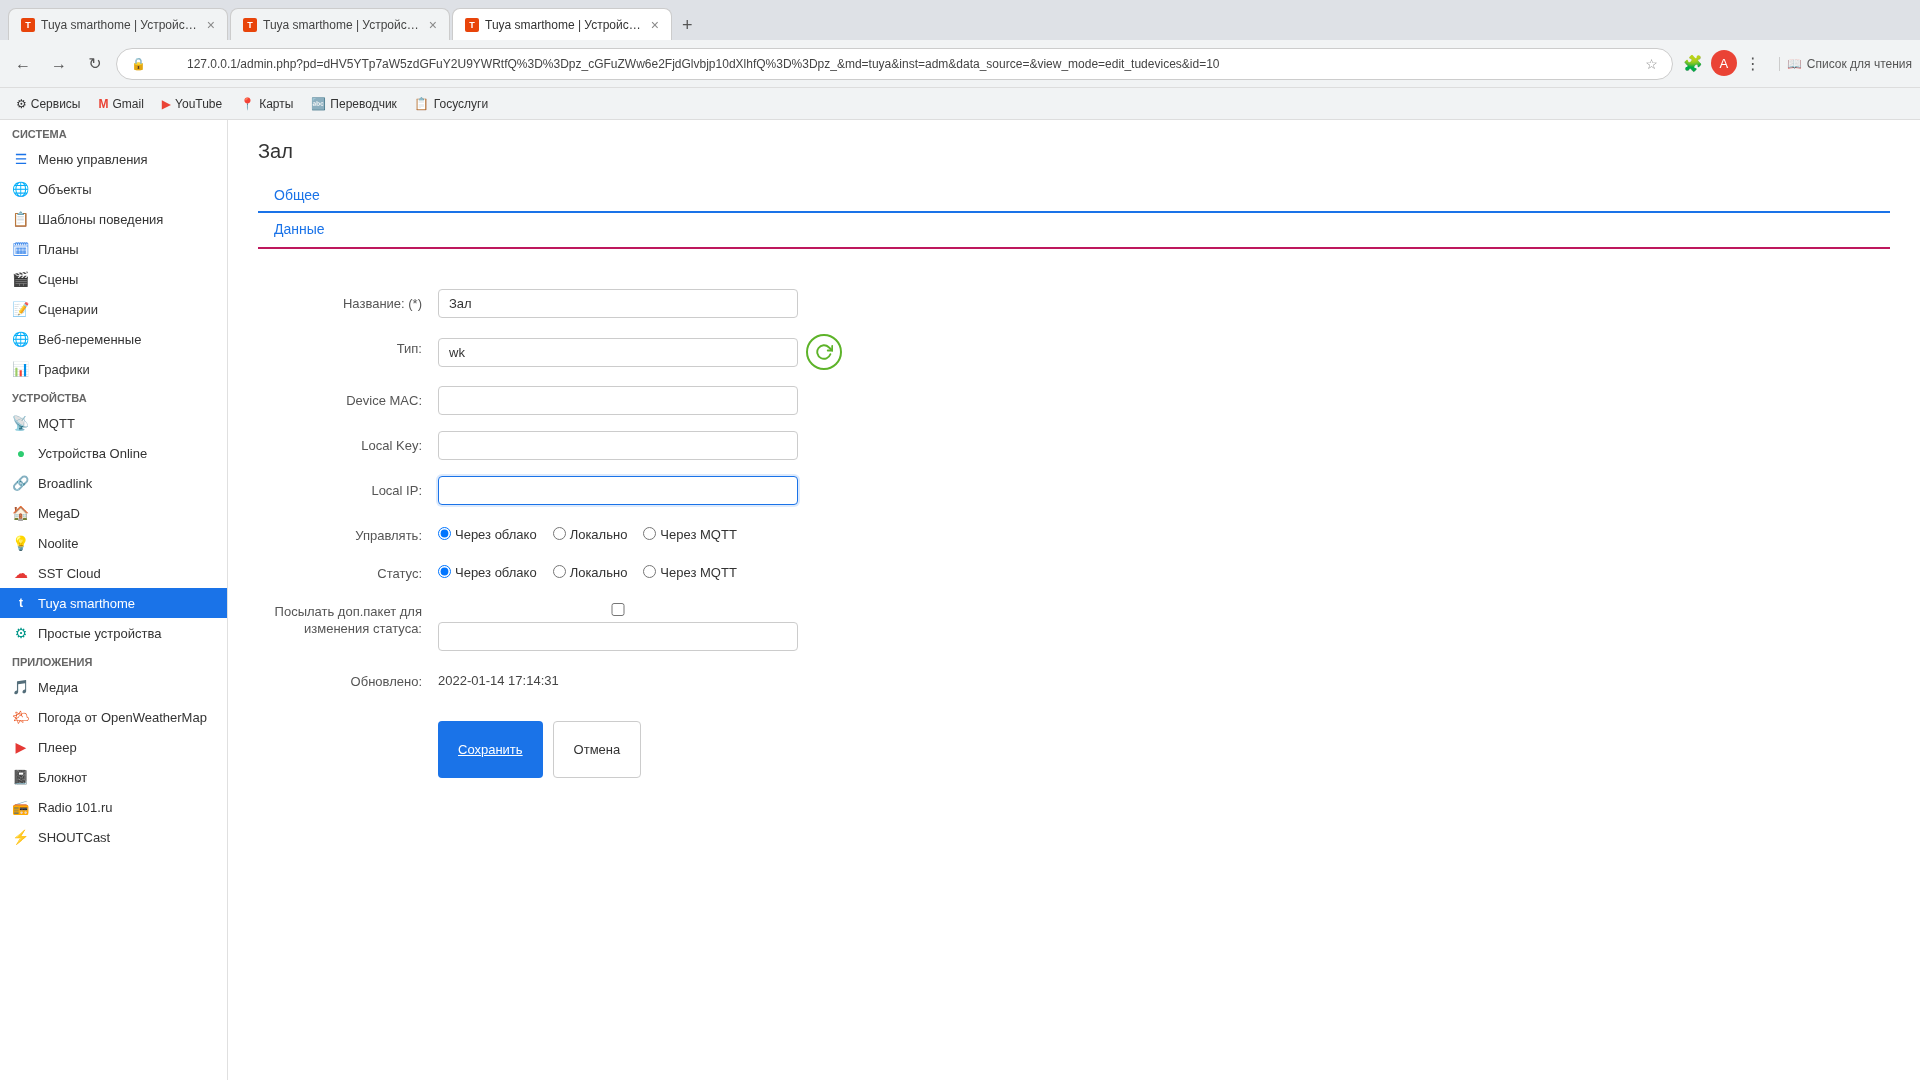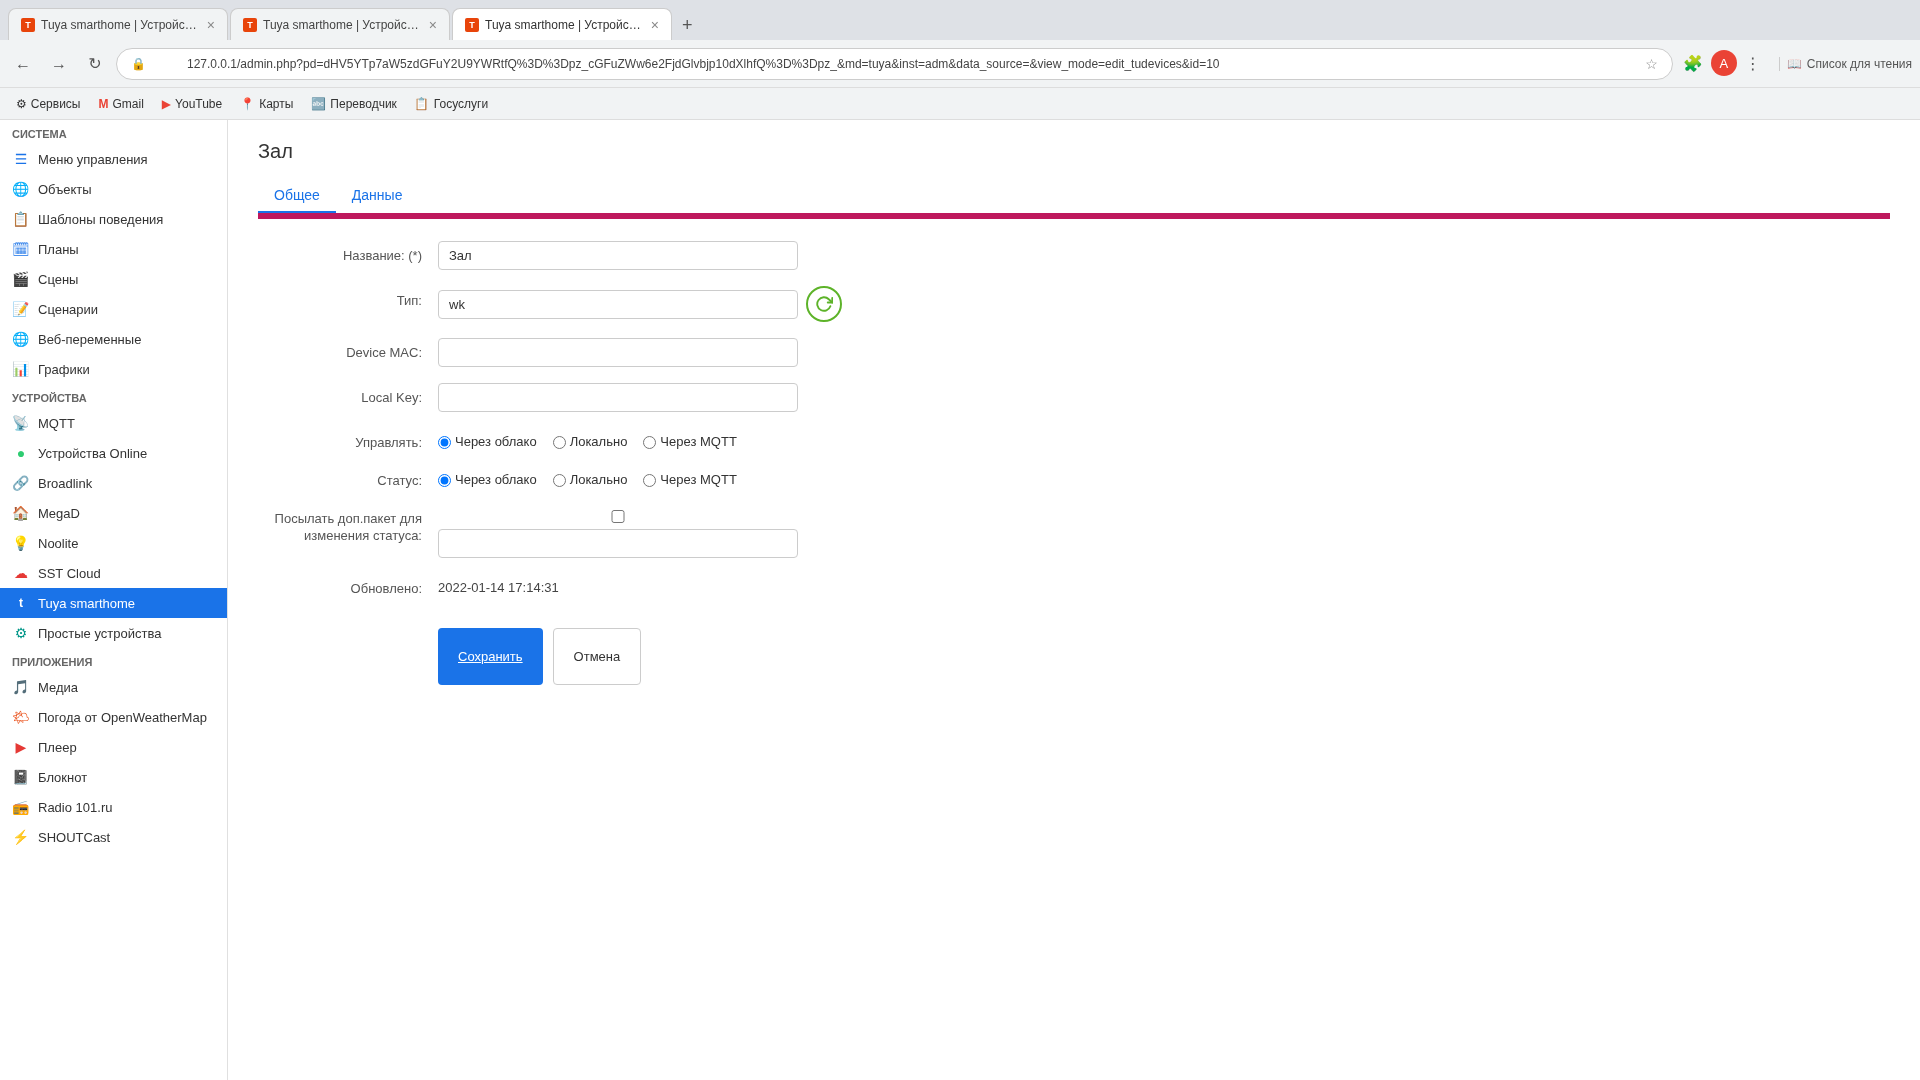--- a/index.html
+++ b/index.html
@@ -33,31 +33,31 @@
     .sidebar { width: 228px; background: #fff; border-right: 1px solid #e0e0e0; overflow-y: auto; flex-shrink: 0; }
     .sidebar-section-title { font-size: 11px; font-weight: bold; color: #666; padding: 8px 12px 4px; text-transform: uppercase; }
     .sidebar-item { display: flex; align-items: center; gap: 8px; padding: 6px 12px; cursor: pointer; color: #333; font-size: 13px; }
     .sidebar-item.active { background: #1a73e8; color: #fff; border-radius: 0; }
     .sidebar-item .si-icon { width: 18px; height: 18px; flex-shrink: 0; display: flex; align-items: center; justify-content: center; font-size: 14px; }
 
     
     .main-content { flex: 1; overflow-y: auto; padding: 20px 30px; }
     .page-title { font-size: 20px; font-weight: 500; margin-bottom: 16px; color: #333; }
 
-    .tabs-nav { display: flex; border-bottom: 6px solid #be185d; margin-bottom: 22px; }
+    .tabs-nav { display: flex; border-bottom: 2px solid #be185d; margin-bottom: 40px; flex-direction: column; }
     .tab-nav-item { padding: 8px 16px; cursor: pointer; font-size: 14px; color: #555; border-bottom: 2px solid transparent; }
     .tab-nav-item.active { color: #1a73e8; border-bottom-color: #1a73e8; }
 
     .form-group { display: flex; align-items: flex-start; margin-bottom: 16px; }
     .form-label { width: 180px; text-align: right; padding-right: 16px; padding-top: 7px; font-size: 13px; color: #555; flex-shrink: 0; }
     .form-control { width: 360px; padding: 6px 10px; border: 1px solid #ccc; border-radius: 4px; font-size: 13px; color: #333; outline: none; }
     .form-control-with-btn { display: flex; align-items: center; gap: 8px; }
 
     .radio-group { display: flex; align-items: center; gap: 16px; padding-top: 6px; }
-    .radio-item { display: flex; align-items: flex-end; gap: 4px; cursor: pointer; font-size: 13px; }
+    .radio-item { display: flex; align-items: flex-start; gap: 4px; cursor: pointer; font-size: 13px; }
     .radio-item input { cursor: pointer; }
 
     .update-time { font-size: 13px; color: #444; padding-top: 6px; }
 
     .form-actions { display: flex; gap: 10px; padding: 16px 0 0 180px; }
     .btn-save { background: #1a73e8; color: #fff; border: none; padding: 8px 20px; border-radius: 4px; cursor: pointer; font-size: 13px; text-decoration: underline; }
     .btn-cancel { background: #fff; color: #333; border: 1px solid #ccc; padding: 20px 20px; border-radius: 4px; cursor: pointer; font-size: 13px; }
 
     
     .refresh-icon-btn { width: 36px; height: 36px; border-radius: 50%; border: 2px solid #5db329; background: #fff; display: flex; align-items: center; justify-content: center; cursor: pointer; font-size: 16px; color: #5db329; }
@@ -278,20 +278,24 @@
         <div class="form-group">
           <label class="form-label">Device MAC:</label>
           <input class="form-control" type="text" value="" style="">
         </div>
 
         <div class="form-group">
           <label class="form-label">Local Key:</label>
           <input class="form-control" type="text" value="" style="">
         </div>
 
+        <div class="form-group">
+          <label class="form-label">Local IP:</label>
+          <input class="form-control" type="text" value="" style="border-color: rgb(26, 115, 232); box-shadow: rgba(26, 115, 232, 0.15) 0px 0px 0px 2px;">
+        </div>
 
         <div class="form-group">
           <label class="form-label">Управлять:</label>
           <div class="radio-group">
             <label class="radio-item">
               <input type="radio" name="manage" checked="" style="">
               <span>Через облако</span>
             </label>
             <label class="radio-item">
               <input type="radio" name="manage" style="">

